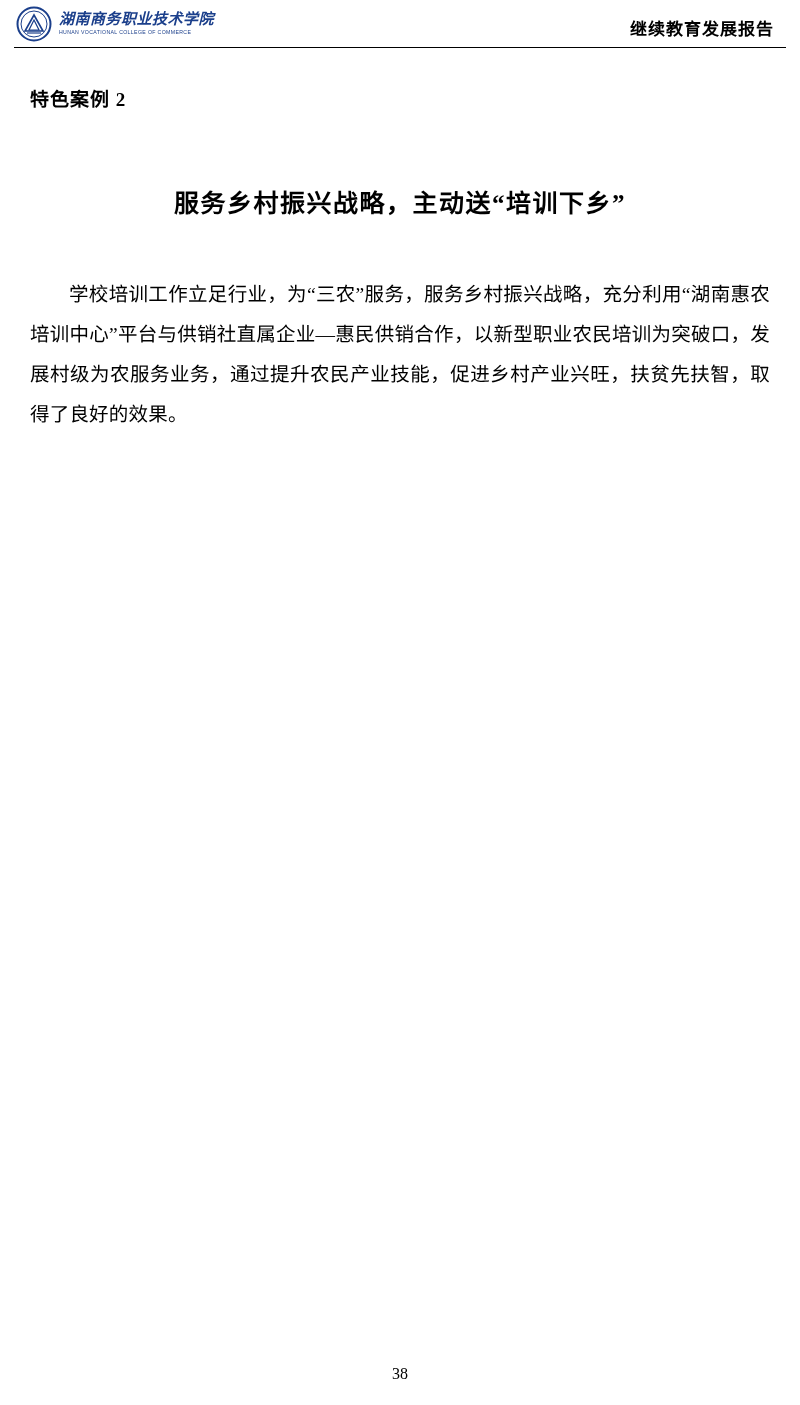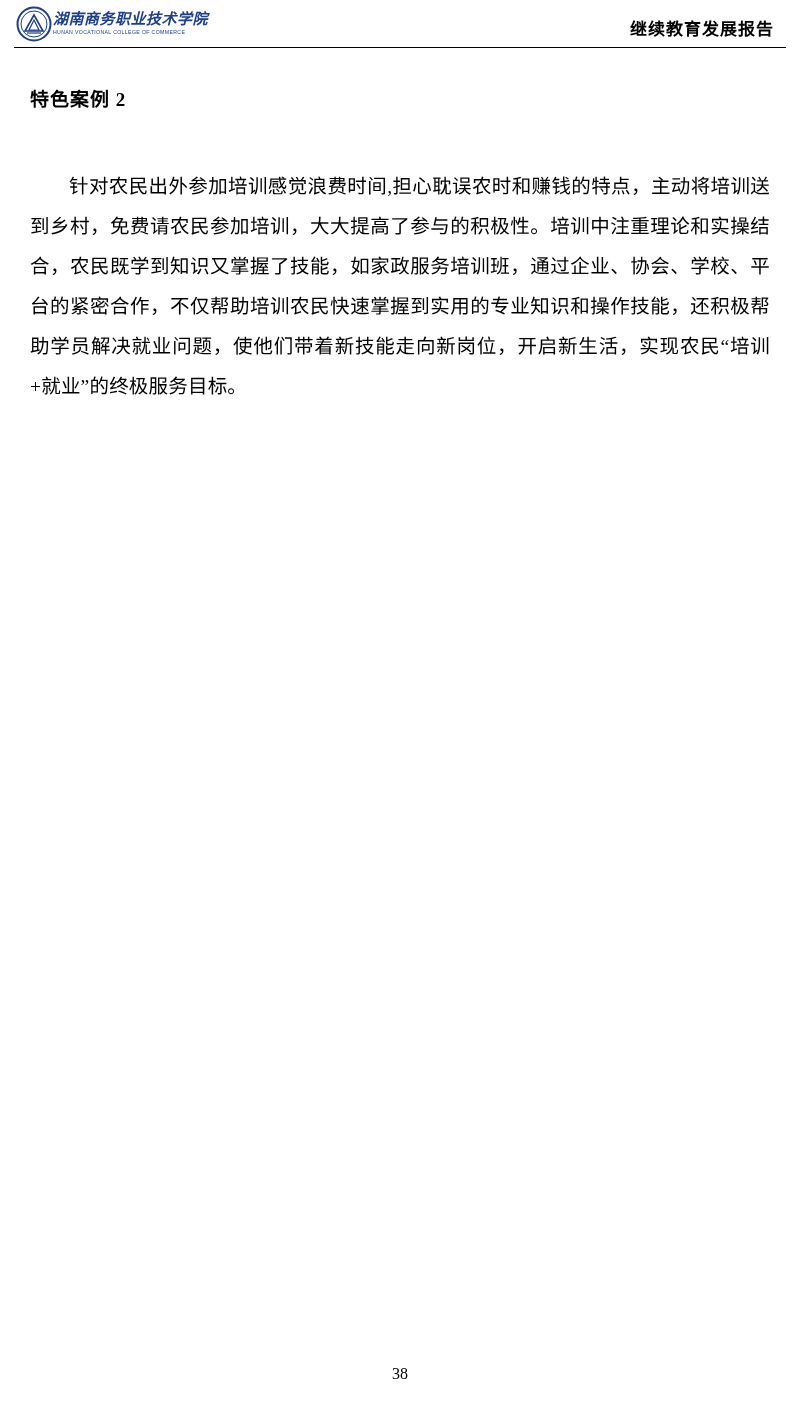--- a/index.html
+++ b/index.html
@@ -23,21 +23,21 @@
     height: 48px;
     padding: 6px 26px 0 16px;
     box-sizing: border-box;
     display: flex;
     align-items: flex-start;
     justify-content: space-between;
   }
   .brand {
     display: flex;
     align-items: center;
-    gap: 1px;
+    gap: 7px;
   }
   .brand-logo {
     width: 36px;
     height: 36px;
     flex: 0 0 36px;
     position: relative;
   }
   .brand-logo svg { display: block; }
   .brand-text {
     display: flex;
@@ -144,22 +144,23 @@
     </div>
   </div>
   <div class="header-title">继续教育发展报告</div>
   <div class="header-rule"></div>
 </div>
 
 <div class="page-body">
 
   <div class="case-label">特色案例 2</div>
 
+  <h1 class="doc-title">服务乡村振兴战略，主动送“培训下乡”</h1>
 
   <div class="paragraphs">
-    <p class="para">针对农民出外参加培训感觉浪费时间,担心耽误农时和赚钱的特点，主动将培训送到乡村，免费请农民参加培训，大大提高了参与的积极性。培训中注重理论和实操结合，农民既学到知识又掌握了技能，如家政服务培训班，通过企业、协会、学校、平台的紧密合作，不仅帮助培训农民快速掌握到实用的专业知识和操作技能，还积极帮助学员解决就业问题，使他们带着新技能走向新岗位，开启新生活，实现农民“培训+就业”的终极服务目标。</p>
+    <p class="para">学校培训工作立足行业，为“三农”服务，服务乡村振兴战略，充分利用“湖南惠农培训中心”平台与供销社直属企业—惠民供销合作，以新型职业农民培训为突破口，发展村级为农服务业务，通过提升农民产业技能，促进乡村产业兴旺，扶贫先扶智，取得了良好的效果。</p>
   </div>
 
 </div>
 
 <div class="page-footer">
   <span class="page-number">38</span>
 </div>
 
 </body></html>

